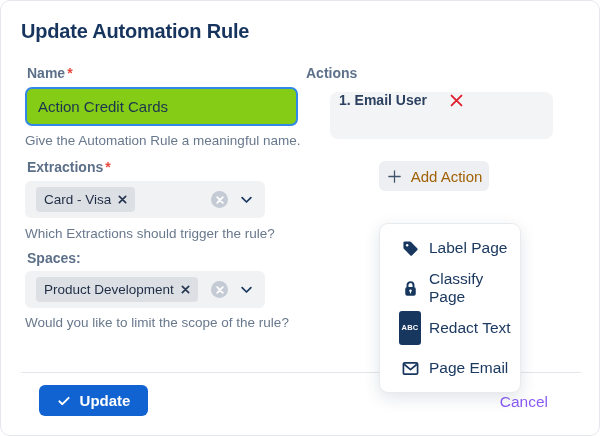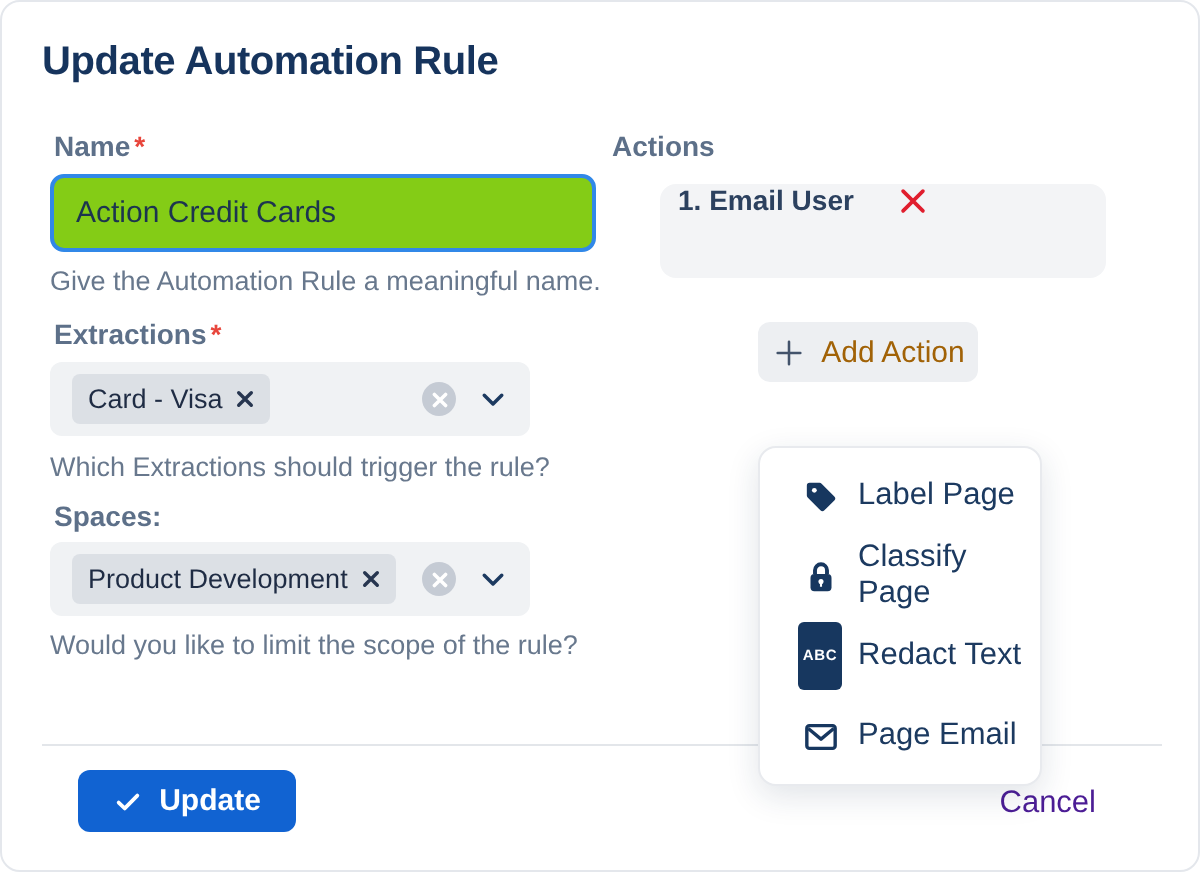--- a/index.html
+++ b/index.html
@@ -118,21 +118,21 @@
   .update-btn {
     position: absolute; left: 38px; top: 384px;
     width: 109px; height: 31px;
     background: #1163d2; border: none; border-radius: 6px;
     display: flex; align-items: center; justify-content: center; gap: 9px;
     font-family: inherit; font-size: 15px; font-weight: 700; color: #fff;
     cursor: pointer;
   }
   .cancel-link {
     position: absolute; right: 51px; top: 392px;
-    font-size: 15.5px; color: #4c1d95; font-weight: 400;
+    font-size: 15.5px; color: #8b5cf6; font-weight: 400;
     cursor: pointer;
   }
 </style>
 </head>
 <body>
 
 <div class="dialog">
 
   <div class="dialog-title">Update Automation Rule</div>
 

